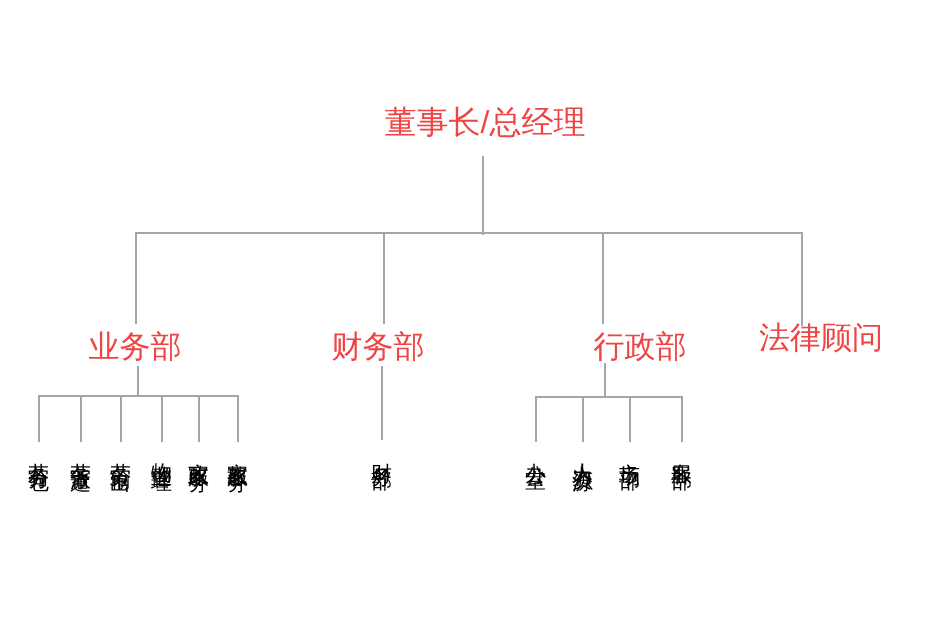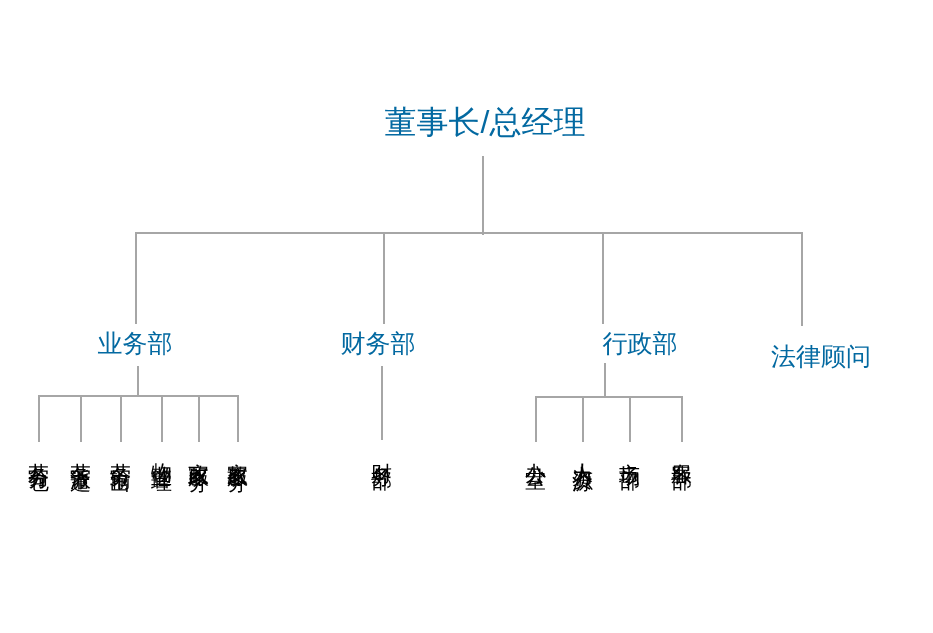--- a/index.html
+++ b/index.html
@@ -16,24 +16,24 @@
   .connectors {
     position: absolute;
     left: 0; top: 0;
     width: 933px; height: 633px;
   }
   .h-label {
     position: absolute;
     transform: translateX(-50%);
     white-space: nowrap;
     line-height: 1.15;
-    color: #0369a1;
+    color: #ef4444;
   }
   .root-label  { font-size: 32px; }
-  .dept-label  { font-size: 25px; }
+  .dept-label  { font-size: 31px; }
   .v-label {
     position: absolute;
     writing-mode: vertical-rl;
     text-orientation: upright;
     transform: translateX(-50%);
     font-size: 21px;
     letter-spacing: 3px;
     line-height: 1;
     color: #000000;
   }
@@ -73,21 +73,21 @@
       <line x1="630" y1="397" x2="630" y2="441"></line>
       <line x1="682" y1="397" x2="682" y2="441"></line>
     </g>
   </svg>
 
   <div class="h-label root-label" style="left:485px; top:104px">董事长/总经理</div>
 
   <div class="h-label dept-label" style="left:135px; top:329px">业务部</div>
   <div class="h-label dept-label" style="left:378px; top:329px">财务部</div>
   <div class="h-label dept-label" style="left:640px; top:329px">行政部</div>
-  <div class="h-label dept-label" style="left:821px; top:342px">法律顾问</div>
+  <div class="h-label dept-label" style="left:821px; top:320px">法律顾问</div>
 
   <div class="v-label" style="left:39px;  top:446px">劳务分包</div>
   <div class="v-label" style="left:81px;  top:446px">劳务派遣</div>
   <div class="v-label" style="left:121px; top:446px">劳务输出</div>
   <div class="v-label" style="left:162px; top:446px">物业管理</div>
   <div class="v-label" style="left:199px; top:446px">家政服务</div>
   <div class="v-label" style="left:238px; top:446px">家教服务</div>
 
   <div class="v-label" style="left:382px; top:446px">财务部</div>
 

